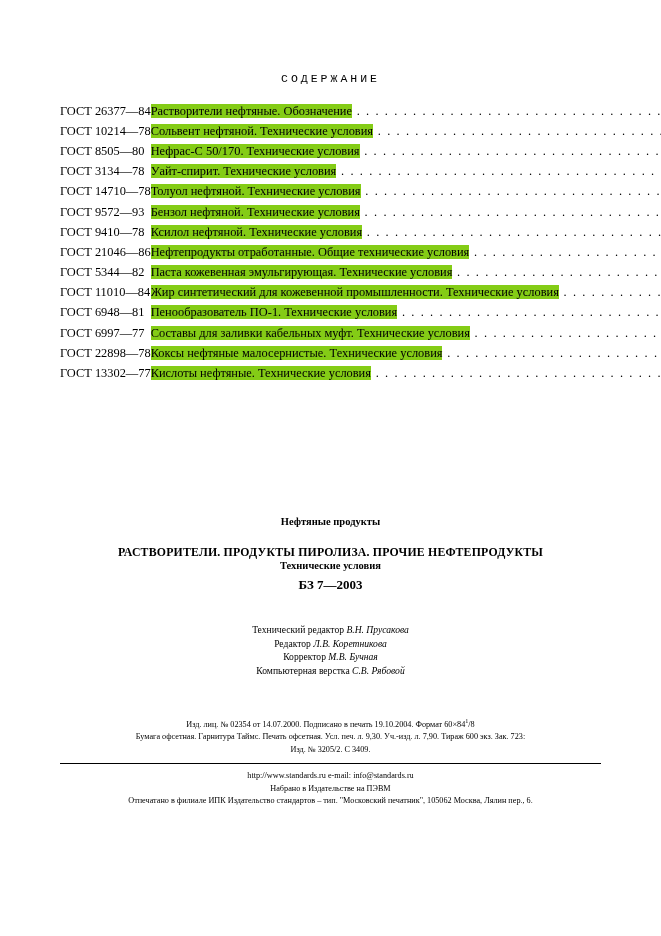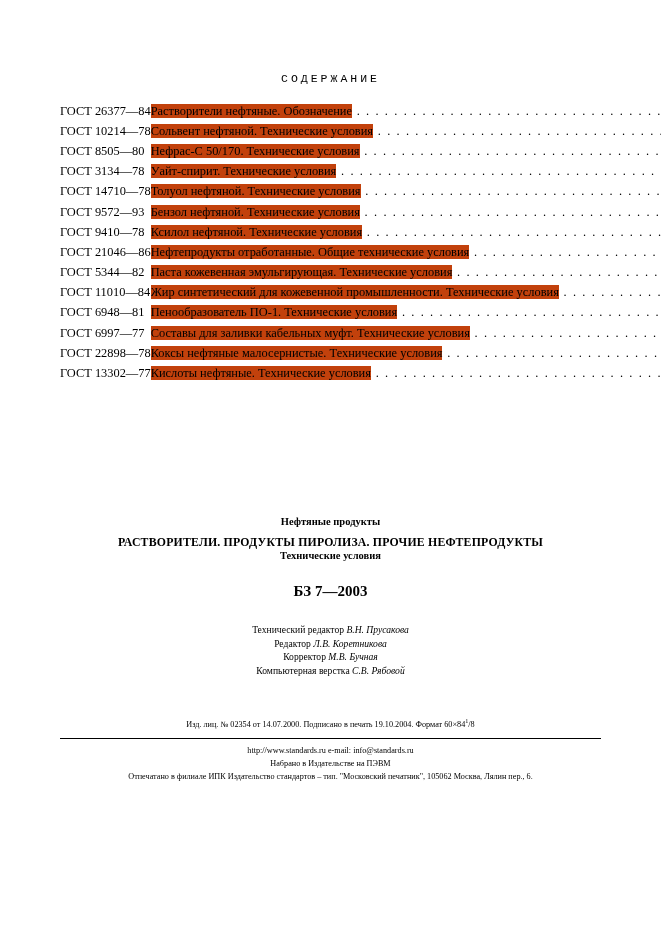--- a/index.html
+++ b/index.html
@@ -48,50 +48,50 @@
     width: auto;
     position: relative;
     overflow: hidden;
   }
   .desc-inner {
     display: block;
     white-space: nowrap;
     overflow: hidden;
   }
   .desc-text {
-    background: #c2410c;
+    background: #84cc16;
   }
   .leader {
     letter-spacing: 1.6px;
     font-size: 12.4px;
   }
 
   .mid-block {
     margin-top: 132px;
     text-align: center;
   }
   .mid-line1 {
     font-size: 10.5px;
     font-weight: bold;
-    margin-bottom: 8px;
+    margin-bottom: 18px;
   }
   .mid-line2 {
     font-size: 11.8px;
     font-weight: bold;
     letter-spacing: 0.2px;
   }
   .mid-line3 {
     font-size: 10.5px;
     font-weight: bold;
-    margin-bottom: 22px;
+    margin-bottom: 6px;
   }
   .mid-bz {
-    font-size: 15px;
-    font-weight: bold;
-    margin-bottom: 23px;
+    font-size: 13px;
+    font-weight: bold;
+    margin-bottom: 30px;
   }
   .credits {
     text-align: center;
     font-size: 9.6px;
     line-height: 1.45;
     font-style: italic;
   }
   .credits .crole {
     font-style: normal;
   }
@@ -235,20 +235,22 @@
 
     <div class="credits">
       <div><span class="crole">Технический редактор </span><span>В.Н. Прусакова</span></div>
       <div><span class="crole">Редактор </span><span>Л.В. Коретникова</span></div>
       <div><span class="crole">Корректор </span><span>М.В. Бучная</span></div>
       <div><span class="crole">Компьютерная верстка </span><span>С.В. Рябовой</span></div>
     </div>
 
     <div class="imprint">
       <div><span>Изд. лиц. № 02354 от 14.07.2000. Подписано в печать 19.10.2004.  Формат 60×84</span><span class="imprint-sup">1</span><span>/8</span></div>
+      <div>Бумага офсетная.  Гарнитура Таймс.  Печать офсетная.  Усл. печ. л. 9,30. Уч.-изд. л. 7,90. Тираж 600 экз.  Зак. 723:</div>
+      <div>Изд. № 3205/2.  С 3409.</div>
     </div>
 
     <hr class="rule">
 
     <div class="publisher">
       <div>http://www.standards.ru        e-mail: info@standards.ru</div>
       <div>Набрано в Издательстве на ПЭВМ</div>
       <div>Отпечатано в филиале ИПК Издательство стандартов – тип. "Московский печатник", 105062 Москва, Лялин пер., 6.</div>
     </div>
   </div>

